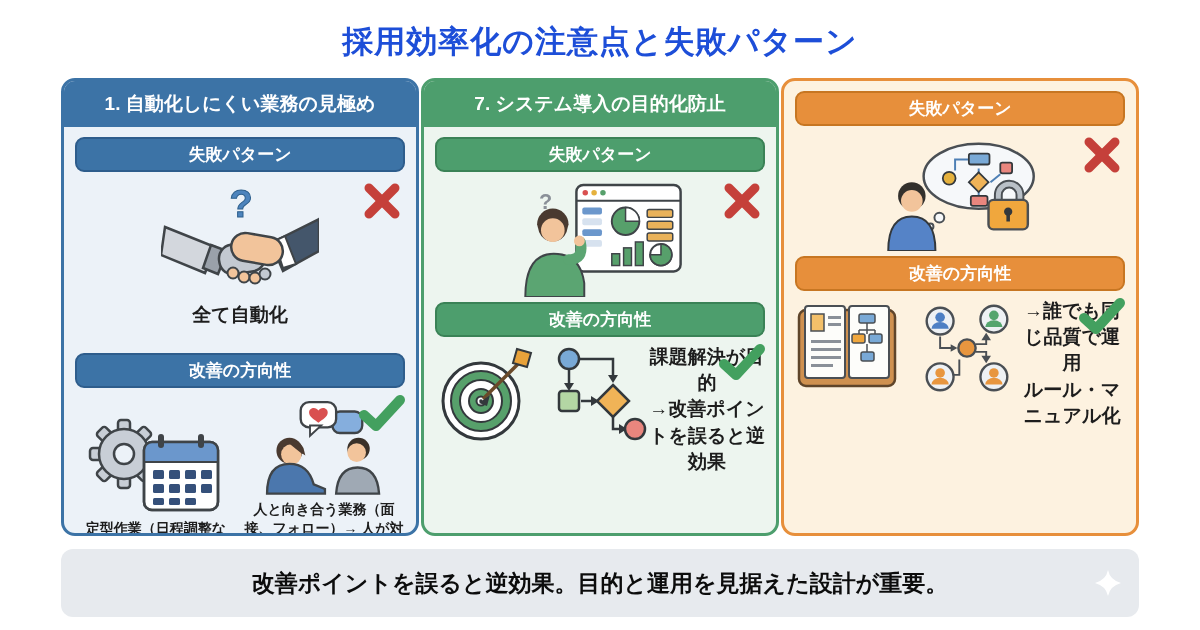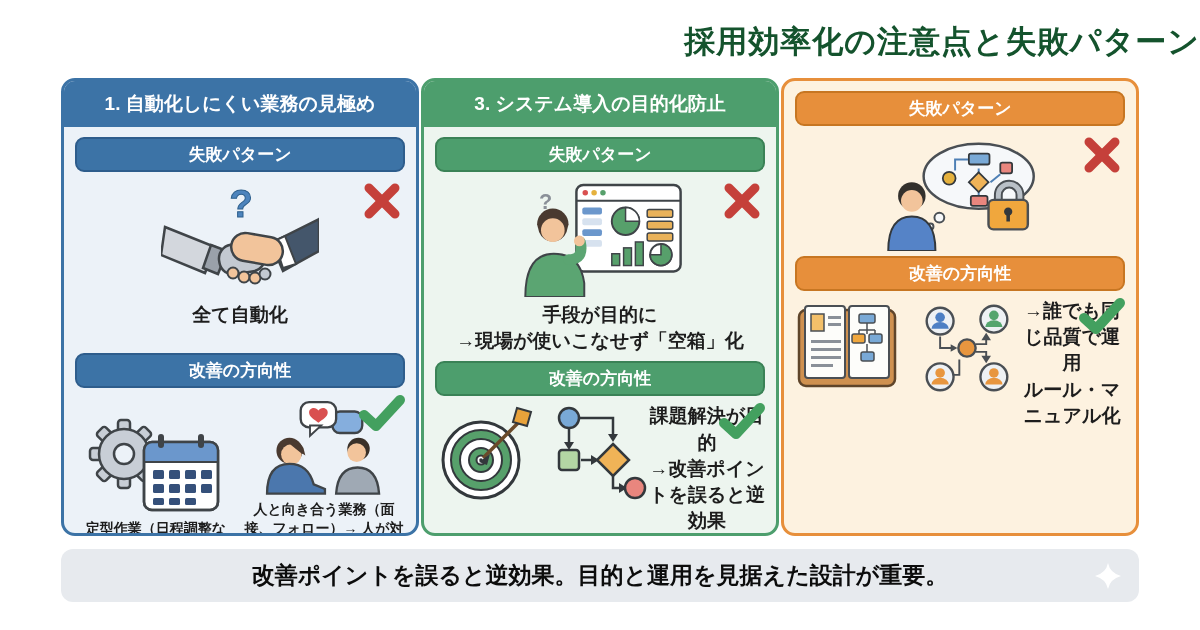--- a/index.html
+++ b/index.html
@@ -1,38 +1,38 @@
 <!DOCTYPE html>
 <html style="--x-color: #c5403a; --check-color: #43a05f;"><head>
 <meta charset="utf-8">
 <style>
   * { box-sizing: border-box; }
   body { margin: 0; background: #ffffff; font-family: "Liberation Sans", sans-serif; font-weight: 700; color: #1d1d1d; }
   .page { width: 1200px; height: 630px; position: relative; background: #fff; overflow: hidden; }
-  .title { margin: 0; padding-top: 21px; text-align: right; font-size: 31px; letter-spacing: 1px; color: #14532d; }
+  .title { margin: 0; padding-top: 21px; text-align: center; font-size: 31px; letter-spacing: 1px; color: #1d4ed8; }
 
   .cols { display: flex; gap: 2px; width: 1078px; margin: 15px auto 0; }
   .card { flex: 1; border: 3px solid var(--accent); border-radius: 14px; background: var(--body); display: flex; flex-direction: column; overflow: hidden; height: 458px; }
   .card-header { background: var(--accent); color: #fff; text-align: center; font-size: 19px; padding: 13px 2px 12px; line-height: 1.1; }
   .card-body { flex: 1; display: flex; flex-direction: column; padding: 10px 11px 9px; gap: 7px; }
 
   .badge { background: var(--accent); border: 2px solid var(--badge-border); border-radius: 9px; color: #fff; text-align: center; font-size: 17px; padding: 4px 0; }
 
   .illus-fail { position: relative; height: 116px; display: flex; align-items: flex-start; justify-content: center; padding-top: 2px; }
   .mark-x { position: absolute; top: 3px; right: 4px; }
   .cap { text-align: center; font-size: 19px; line-height: 1.38; min-height: 44px; }
 
   .imp { position: relative; flex: 1; display: flex; flex-direction: row; }
   .mark-check { position: absolute; top: 0; right: 0; }
   .imp-icons { display: flex; justify-content: center; align-items: center; gap: 16px; height: 100px; }
   .imp-split { flex-direction: row; gap: 6px; align-items: flex-end; padding-top: 4px; }
   .imp-item { flex: 1; display: flex; flex-direction: column; align-items: center; gap: 5px; }
   .imp-cap { font-size: 14px; text-align: center; line-height: 1.35; }
 
-  .footer { position: relative; width: 1078px; margin: 13px auto 0; background: #e7eaee; border-radius: 12px; height: 53px; display: flex; align-items: center; justify-content: center; font-size: 23px; color: #0c0c0c; }
+  .footer { position: relative; width: 1078px; margin: 13px auto 0; background: #e7eaee; border-radius: 12px; height: 68px; display: flex; align-items: center; justify-content: center; font-size: 23px; color: #0c0c0c; }
   .sparkle { position: absolute; right: 16px; top: 50%; transform: translateY(-50%); }
   svg { display: block; }
 </style>
 </head>
 <body>
 
 <div class="page">
 
   <h1 class="title">採用効率化の注意点と失敗パターン</h1>
 
@@ -127,21 +127,21 @@
               <path d="M88,100 q2,-28 23,-28 q21,0 23,28 z" fill="#9fa9b4" stroke="#3f4448" stroke-width="2.5"></path>
             </svg>
             <div class="imp-cap">人と向き合う業務（面接、フォロー）→ 人が対応</div>
           </div>
         </div>
 
       </div>
     </section>
 
     <section class="card" style="--accent: #4d9e6d; --body: #edf5ef; --badge-border: #3a8256;">
-      <header class="card-header">3. システム導入の目的化防止</header>
+      <header class="card-header">7. システム導入の目的化防止</header>
       <div class="card-body">
 
         <div class="badge">失敗パターン</div>
 
         <div class="illus-fail">
           <svg width="180" height="116" viewBox="0 0 180 118">
             <rect x="66" y="4" width="106" height="88" rx="7" fill="#ffffff" stroke="#3f4448" stroke-width="2.5"></rect>
             <line x1="66" y1="20" x2="172" y2="20" stroke="#3f4448" stroke-width="2"></line>
             <circle cx="75" cy="12" r="2.8" fill="#d95050"></circle>
               <circle cx="84" cy="12" r="2.8" fill="#e5b13d"></circle>
@@ -166,24 +166,20 @@
             <path d="M14,118 q0,-44 29,-44 q27,0 31,30 v14 z" fill="#5ba572" stroke="#3f4448" stroke-width="2"></path>
             <path d="M58,80 q16,0 12,-18" stroke="#5ba572" stroke-width="11" fill="none" stroke-linecap="round"></path>
             <circle cx="69" cy="61" r="5.5" fill="#f2c49b"></circle>
           </svg>
           <svg class="mark-x" width="38" height="38" viewBox="0 0 38 38">
             <line x1="6" y1="6" x2="32" y2="32" stroke="var(--x-color)" stroke-width="9" stroke-linecap="round"></line>
             <line x1="32" y1="6" x2="6" y2="32" stroke="var(--x-color)" stroke-width="9" stroke-linecap="round"></line>
           </svg>
         </div>
 
-        <div class="cap">
-          <div>手段が目的に</div>
-          <div>→現場が使いこなせず「空箱」化</div>
-        </div>
 
         <div class="badge">改善の方向性</div>
 
         <div class="imp">
           <svg class="mark-check" width="46" height="36" viewBox="0 0 46 36">
             <path d="M5,20 L17,31 L41,5" stroke="var(--check-color)" stroke-width="10" stroke-linecap="round" stroke-linejoin="round" fill="none"></path>
           </svg>
           <div class="imp-icons">
             <svg width="100" height="98" viewBox="0 0 100 98">
               <circle cx="46" cy="56" r="38" fill="#ffffff" stroke="#33383c" stroke-width="3"></circle>

